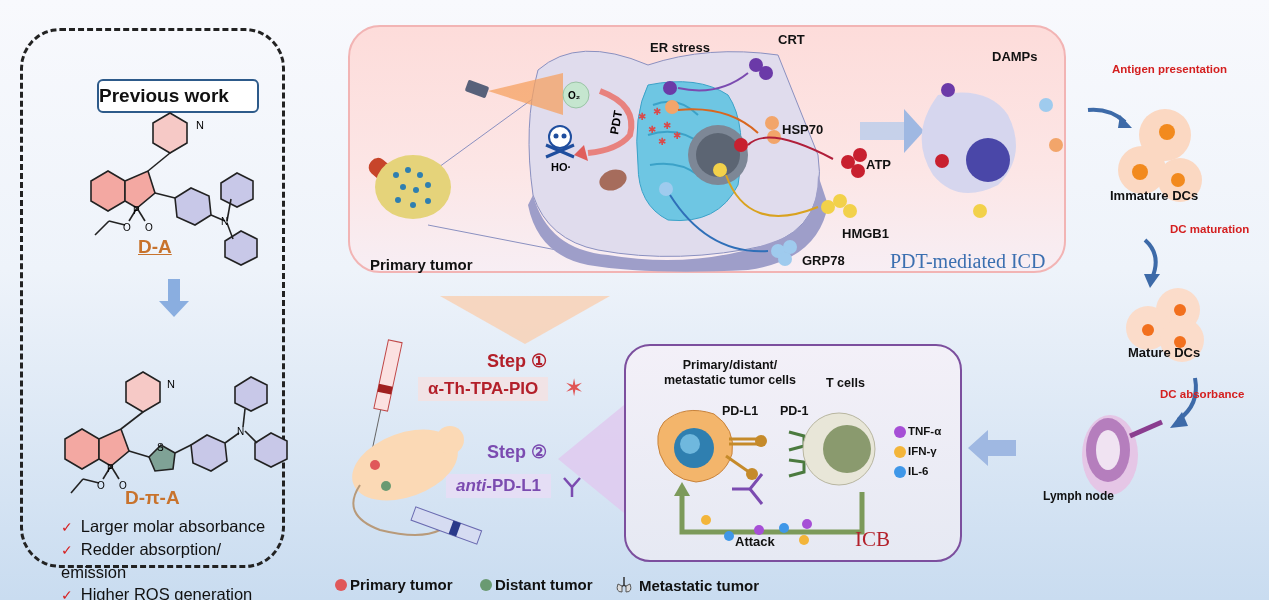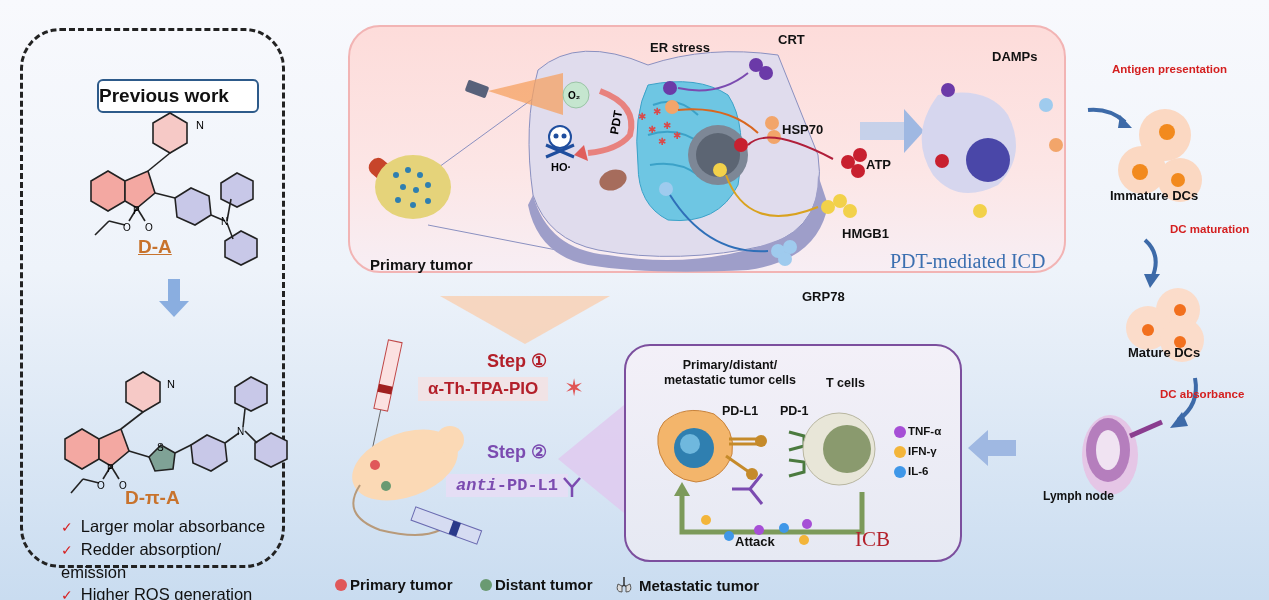--- a/index.html
+++ b/index.html
@@ -210,21 +210,21 @@
     </g>
   </g>
 </svg>
 
 <div class="lbl" style="left:370px;top:256px;font-size:15px;">Primary tumor</div>
 <div class="lbl" style="left:650px;top:40px;">ER stress</div>
 <div class="lbl" style="left:778px;top:32px;">CRT</div>
 <div class="lbl" style="left:782px;top:122px;">HSP70</div>
 <div class="lbl" style="left:866px;top:157px;">ATP</div>
 <div class="lbl" style="left:818px;top:226px;margin-left:24px;">HMGB1</div>
-<div class="lbl" style="left:802px;top:253px;margin-top:36px;">GRP78</div>
+<div class="lbl" style="left:802px;top:253px;">GRP78</div>
 <div class="lbl" style="left:992px;top:49px;">DAMPs</div>
 <div class="serif-title" style="left:890px;top:250px;">PDT-mediated ICD</div>
 
 <div class="lbl-red" style="left:1112px;top:62px;text-align:center;line-height:14px;width:80px;">Antigen presentation</div>
 <svg style="left:1070px;top:60px;" width="200" height="470">
   <path d="M18,50 Q40,48 55,62" fill="none" stroke="#3d6aa8" stroke-width="4"></path>
   <polygon points="50,55 62,68 48,68" fill="#3d6aa8"></polygon>
   <g>
     <circle cx="95" cy="75" r="26" fill="#fbd8c2"></circle>
       <circle cx="72" cy="110" r="24" fill="#fbd8c2"></circle>
@@ -322,21 +322,21 @@
 </svg>
 <svg style="left:558px;top:405px;" width="70" height="110">
   <polygon points="0,54 66,0 66,108" fill="#e0c8ef" opacity="0.8"></polygon>
 </svg>
 
 <div class="step" style="left:487px;top:350px;color:#b3202a;">Step ①</div>
 <div class="drug-box" style="left:418px;top:377px;color:#b3202a;background:rgba(245,225,225,0.8);">α-Th-TPA-PIO</div>
 <div class="abs" style="left:564px;top:374px;color:#e05555;font-size:24px;">✶</div>
 
 <div class="step" style="left:487px;top:441px;color:#7b4bb0;">Step ②</div>
-<div class="drug-box" style="left:446px;top:474px;color:#7b4bb0;background:rgba(232,220,245,0.8);font-family:Liberation Mono, monospace;">
+<div class="drug-box" style="left:446px;top:474px;color:#7b4bb0;background:rgba(232,220,245,0.8);">
   <i>anti</i><span>-PD-L1</span>
 </div>
 <svg style="left:562px;top:476px;" width="20" height="22">
   <path d="M2,2 L10,11 L18,2 M10,11 L10,21" fill="none" stroke="#7b4bb0" stroke-width="2.5"></path>
 </svg>
 
 <svg style="left:340px;top:340px;" width="150" height="210">
   <g transform="rotate(12 45 40)">
     <rect x="40" y="0" width="14" height="70" fill="#fbe1e1" stroke="#c04848"></rect>
     <rect x="40" y="45" width="14" height="8" fill="#a02020"></rect>

